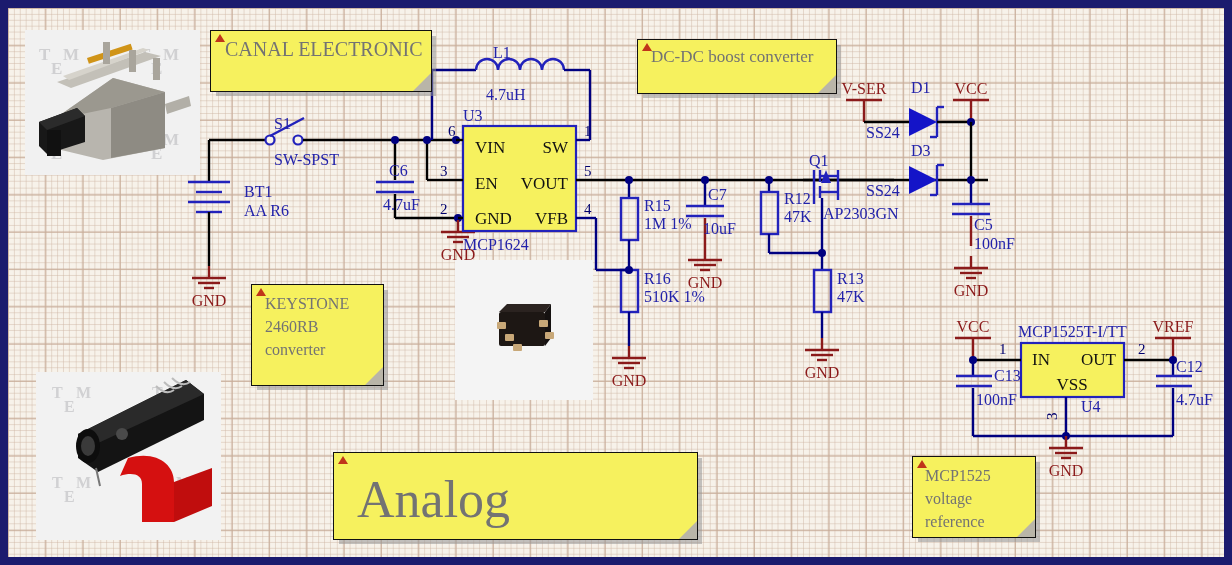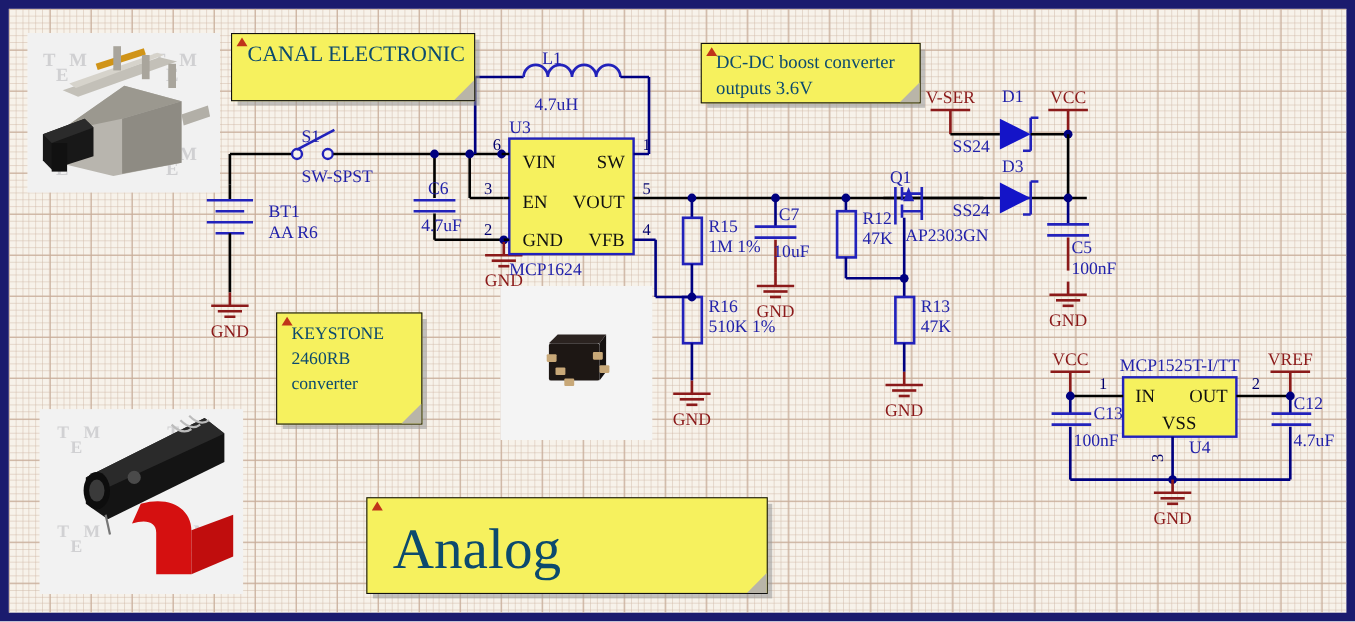--- a/index.html
+++ b/index.html
@@ -40,21 +40,21 @@
     background-size:37.3px 37.3px;
   }
   svg#sch{position:absolute;left:0;top:0;width:1216px;height:549px;}
 
   
   .photo{position:absolute;background:#f2f2f2;overflow:hidden;}
 
   
   .note{position:absolute;background:#f6f15e;border:1px solid #111;
         box-shadow:5px 5px 0 -1px rgba(150,150,150,.55);
-        font-family:"Liberation Serif",serif;color:#0c4a6e;
+        font-family:"Liberation Serif",serif;color:#737373;
         padding:5px 8px 6px 9px;box-sizing:border-box;}
   .note .tri{position:absolute;left:4px;top:3px;width:0;height:0;
         border-left:5px solid transparent;border-right:5px solid transparent;
         border-bottom:8px solid #c0341a;}
   .note .ln{display:block;white-space:nowrap;}
   .note .corner{position:absolute;right:0;bottom:0;width:0;height:0;
         border-left:18px solid transparent;border-bottom:18px solid #b9b5a8;}
   .note.n1{left:202px;top:22px;width:222px;height:62px;font-size:20px;line-height:25px;padding-top:6px;padding-left:14px;}
   .note.n2{left:597px;top:31px;width:200px;height:55px;font-size:17px;line-height:23px;padding-left:13px;padding-top:5px;margin-left:32px;}
   .note.n3{left:243px;top:276px;width:133px;height:102px;font-size:16px;line-height:23px;padding-left:13px;padding-top:7px;}
@@ -428,32 +428,38 @@
 
     <div class="note n1">
       <span class="tri"></span>
       <span class="ln">CANAL ELECTRONIC</span>
       <span class="corner"></span>
     </div>
 
     <div class="note n2">
       <span class="tri"></span>
       <span class="ln">DC-DC boost converter</span>
-      <span class="ln">outputs 3.6V</span>
       <span class="corner"></span>
     </div>
 
     <div class="note n3">
       <span class="tri"></span>
       <span class="ln">KEYSTONE</span>
       <span class="ln">2460RB</span>
       <span class="ln">converter</span>
       <span class="corner"></span>
     </div>
 
+    <div class="note n4">
+      <span class="tri"></span>
+      <span class="ln">MCP1525</span>
+      <span class="ln">voltage</span>
+      <span class="ln">reference</span>
+      <span class="corner"></span>
+    </div>
 
     <div class="note title">
       <span class="tri"></span>
       <span class="big">Analog circuitry</span>
       <span class="corner"></span>
     </div>
 
   </div>
 </div>
 

